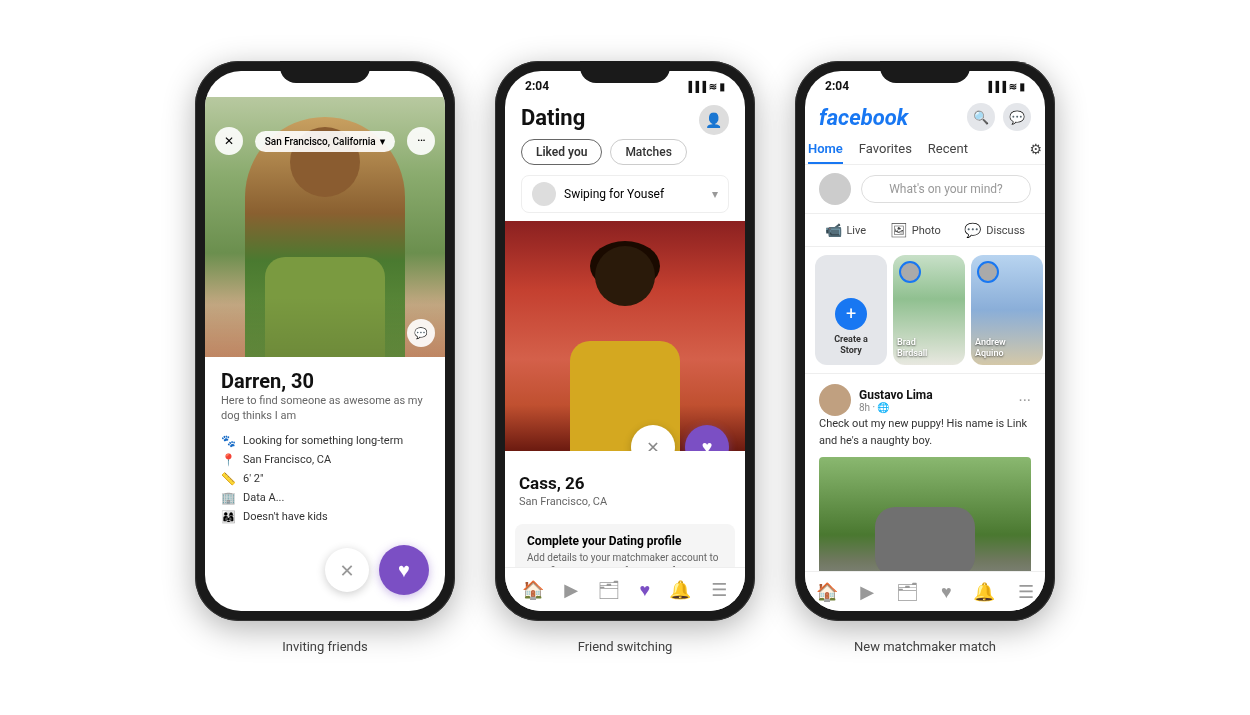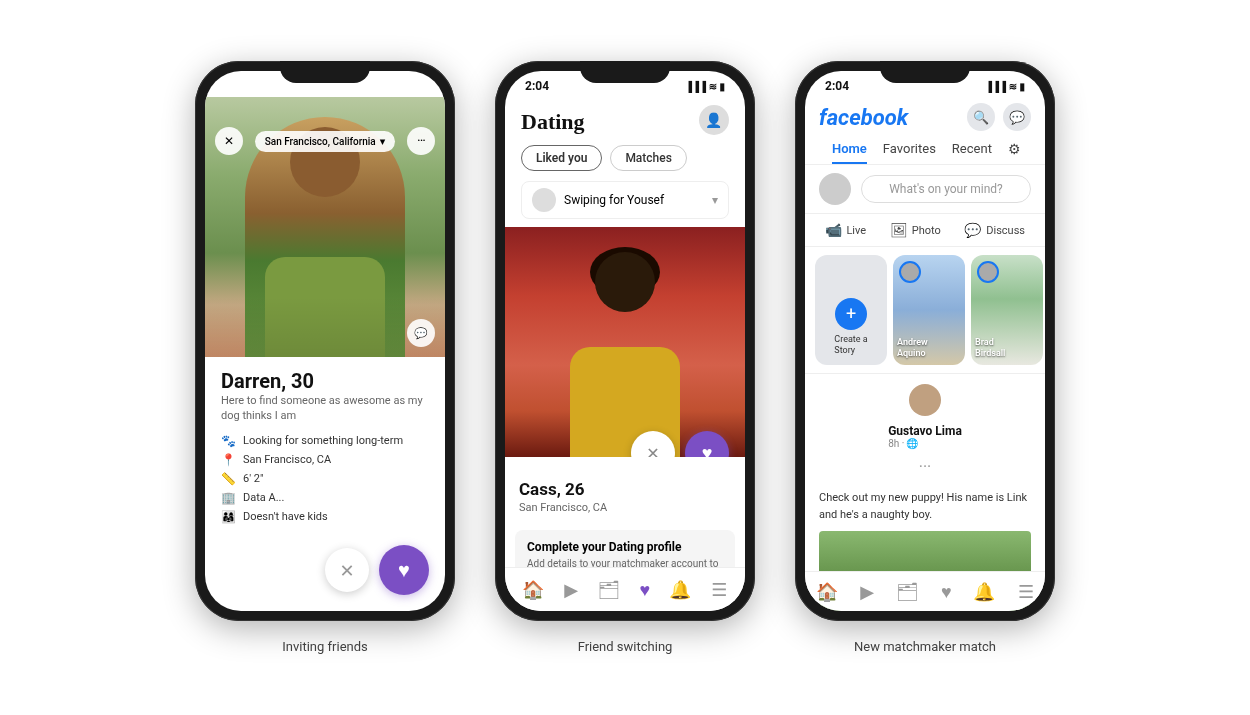--- a/index.html
+++ b/index.html
@@ -236,23 +236,22 @@
       box-shadow: 0 2px 10px rgba(123,79,196,0.4);
     }
 
     
     .phone2-top {
       padding: 8px 16px;
     }
     .dating-header {
       display: flex;
       justify-content: space-between;
-      align-items: flex-end;
-      margin-bottom: 10px;
-      font-family: Liberation Serif, serif;
+      align-items: flex-start;
+      margin-bottom: 4px;
     }
     .dating-title {
       font-size: 22px;
       font-weight: 700;
       color: #111;
     }
     .dating-avatar-btn {
       width: 30px;
       height: 30px;
       border-radius: 50%;
@@ -452,21 +451,21 @@
       background: #e4e6ea;
       display: flex;
       align-items: center;
       justify-content: center;
       font-size: 13px;
       cursor: pointer;
     }
     .fb-nav-tabs {
       display: flex;
       border-bottom: 1px solid #eee;
-      padding: 0 27px;
+      padding: 0 3px;
       gap: 16px;
     }
     .fb-nav-tab {
       font-size: 13px;
       color: #444;
       padding: 6px 0;
       cursor: pointer;
     }
     .fb-nav-tab.active {
       color: #1877f2;
@@ -553,23 +552,23 @@
       background: #1877f2;
       color: #fff;
       display: flex;
       align-items: center;
       justify-content: center;
       font-size: 18px;
       margin-bottom: 4px;
     }
     .fb-story-create-label {
       font-size: 9px;
-      font-weight: 400;
+      font-weight: 700;
       color: #333;
-      text-align: left;
+      text-align: center;
       line-height: 1.3;
     }
     .fb-story-person {
       position: relative;
     }
     .fb-story-person-bg {
       width: 100%;
       height: 100%;
       background: linear-gradient(180deg, #b8d4f0 0%, #8aaed8 50%, #d4c8a8 100%);
     }
@@ -599,22 +598,21 @@
       line-height: 1.2;
     }
     
     .fb-post {
       padding: 10px 14px 0;
     }
     .fb-post-header {
       display: flex;
       align-items: center;
       gap: 8px;
-      margin-bottom: 14px;
-      flex-direction: column;
+      margin-bottom: 0;
     }
     .fb-post-avatar {
       width: 32px;
       height: 32px;
       border-radius: 50%;
       background: #c0a080;
       flex-shrink: 0;
     }
     .fb-post-meta {
       flex: 1;
@@ -886,29 +884,29 @@
         </div>
 
         <div class="fb-stories">
 
           <div class="fb-story fb-story-create">
             <div class="fb-story-create-icon">+</div>
             <div class="fb-story-create-label">Create a<br>Story</div>
           </div>
 
           <div class="fb-story fb-story-person">
+            <div class="fb-story-person-bg fb-story-person-bg2"></div>
+            <div class="fb-story-avatar-ring"></div>
+            <div class="fb-story-name">Brad<br>Birdsall</div>
+          </div>
+
+          <div class="fb-story fb-story-person">
             <div class="fb-story-person-bg"></div>
             <div class="fb-story-avatar-ring"></div>
             <div class="fb-story-name">Andrew<br>Aquino</div>
-          </div>
-
-          <div class="fb-story fb-story-person">
-            <div class="fb-story-person-bg fb-story-person-bg2"></div>
-            <div class="fb-story-avatar-ring"></div>
-            <div class="fb-story-name">Brad<br>Birdsall</div>
           </div>
 
         </div>
 
         <div class="fb-post">
           <div class="fb-post-header">
             <div class="fb-post-avatar"></div>
             <div class="fb-post-meta">
               <div class="fb-post-name">Gustavo Lima</div>
               <div class="fb-post-time">8h · 🌐</div>

